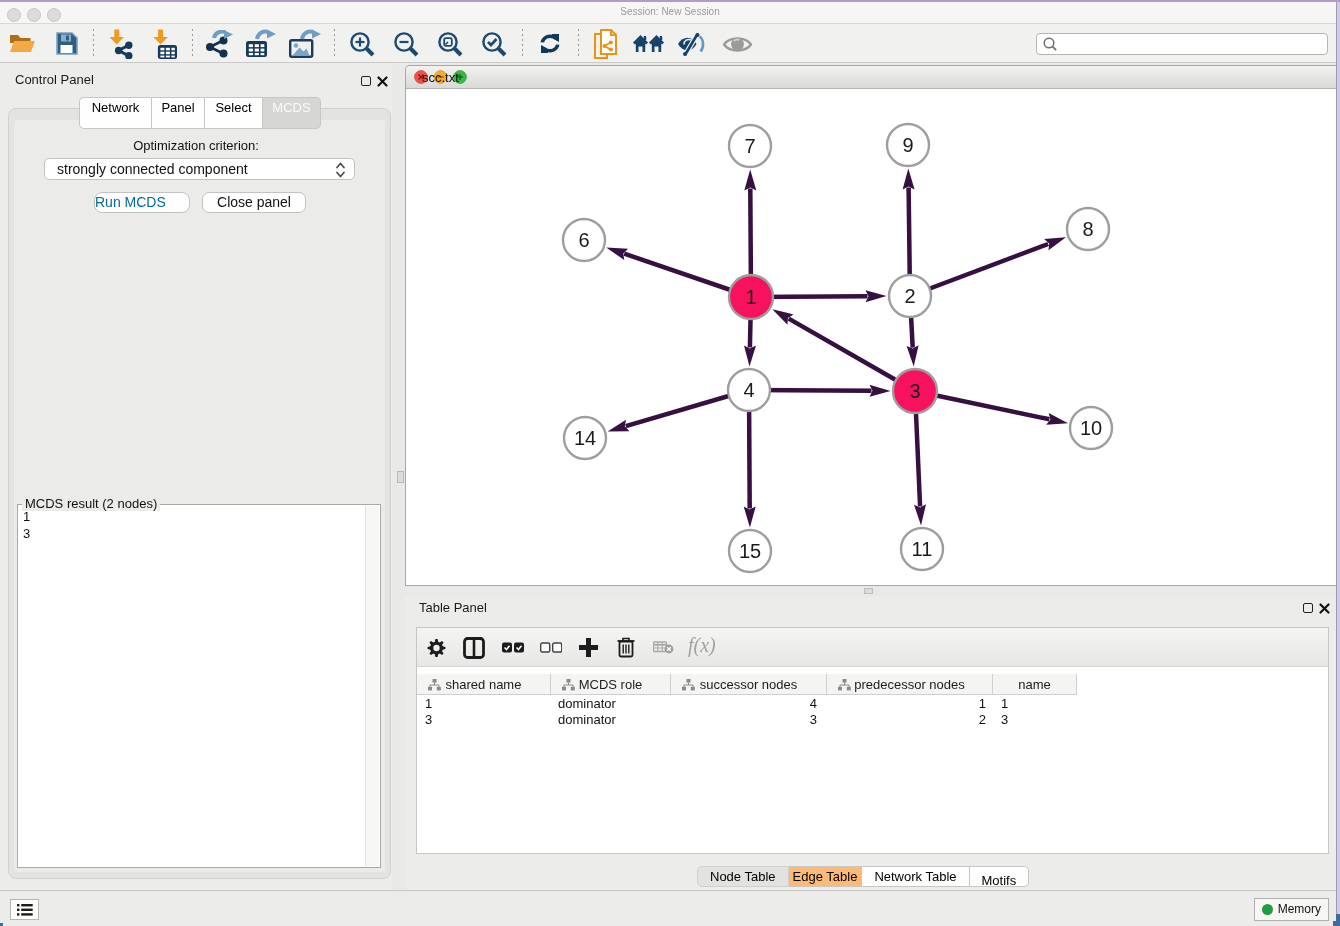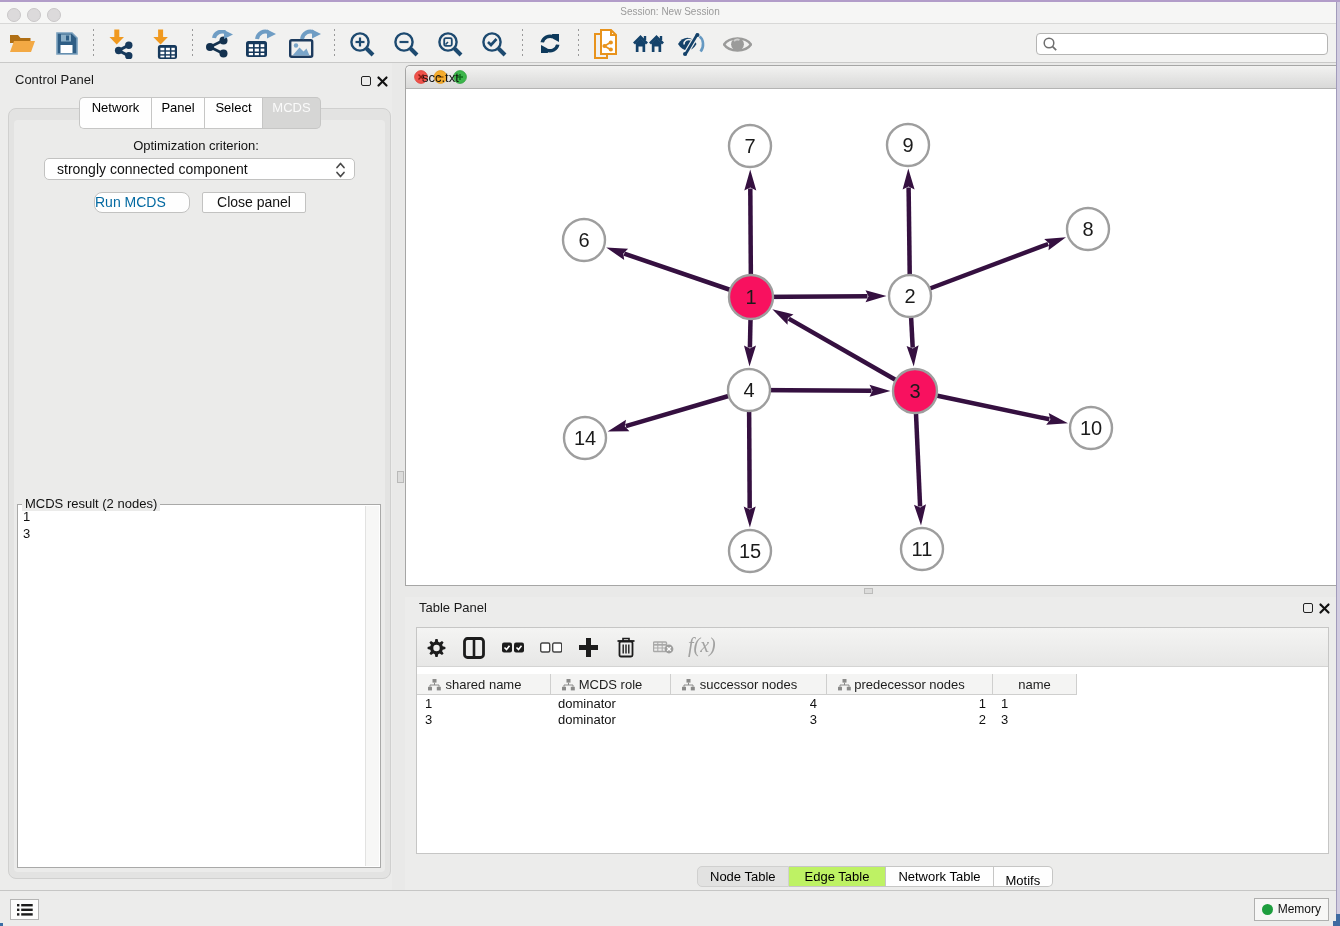--- a/index.html
+++ b/index.html
@@ -185,21 +185,21 @@
 </div>
     <div class="abs" style="left:44px;top:95px;width:311px;height:22px;background:#ffffff;border:1px solid #c2c2c1;border-radius:5px;font-size:14px;line-height:20px;padding-left:12px;color:#111">strongly connected component
 <svg class="abs" style="right:8px;top:3px" width="11" height="16" viewBox="0 0 11 16">
         <g stroke="#4a4a4a" stroke-width="1.7" fill="none" stroke-linecap="round" stroke-linejoin="round">
           <path d="M2 5.5 L5.5 1.5 L9 5.5"></path>
           <path d="M2 10.5 L5.5 14.5 L9 10.5"></path>
         </g>
       </svg></div>
     <div class="abs" style="left:0;top:75px;width:392px;text-align:center;font-size:13px;color:#111">Optimization criterion:</div>
     <div class="abs" style="left:94px;top:129px;width:96px;height:21px;background:#fefefe;border:1px solid #c2c2c1;border-radius:8px;font-size:14px;text-align:left;line-height:19px;color:#0369a1">Run MCDS</div>
-    <div class="abs" style="left:202px;top:129px;width:104px;height:21px;background:#fefefe;border:1px solid #c2c2c1;border-radius:2px;font-size:14px;text-align:center;line-height:19px;color:#111">Close panel</div>
+    <div class="abs" style="left:202px;top:129px;width:104px;height:21px;background:#fefefe;border:1px solid #c2c2c1;border-radius:7px;font-size:14px;text-align:center;line-height:19px;color:#111">Close panel</div>
     <div class="abs" style="left:17px;top:441px;width:364px;height:364px;background:#ffffff;border:1px solid #a9a9a8">
 <div class="abs" style="left:4px;top:-9px;background:#ebebea;padding:0 3px;font-size:13px;color:#111">MCDS result (2 nodes)</div>
 <div class="abs" style="left:5px;top:3px;font-size:13px;color:#111;line-height:17px">1<br>3</div>
 <div class="abs" style="right:1px;top:1px;width:14px;height:360px;background:#f7f7f6;border-left:1px solid #e2e2e1"></div>
 </div>
   </div>
 <div class="abs" style="left:397px;top:471px;width:7px;height:12px;background:#dcdcdb;border:1px solid #b9b9b8"></div>
 <div class="abs" style="left:405px;top:65px;width:935px;height:521px;border:1px solid #a6a6a5;border-right:none;border-radius:5px 0 0 0;background:#ffffff">
 <div class="abs" style="left:0;top:0;width:935px;height:23px;background:linear-gradient(#f2f2f1,#d9d9d8);border-bottom:1px solid #b4b4b3;border-radius:5px 0 0 0">
 <svg class="abs" style="left:7px;top:3px" width="60" height="16" viewBox="0 0 60 16">
@@ -382,21 +382,21 @@
     <div class="abs" style="left:266px;top:99px;width:146px;text-align:right;font-size:13px;color:#111">4</div>
     <div class="abs" style="left:422px;top:99px;width:159px;text-align:right;font-size:13px;color:#111">1</div>
     <div class="abs" style="left:596px;top:99px;font-size:13px;color:#111">1</div>
     <div class="abs" style="left:20px;top:115px;font-size:13px;color:#111">3</div>
     <div class="abs" style="left:153px;top:115px;font-size:13px;color:#111">dominator</div>
     <div class="abs" style="left:266px;top:115px;width:146px;text-align:right;font-size:13px;color:#111">3</div>
     <div class="abs" style="left:422px;top:115px;width:159px;text-align:right;font-size:13px;color:#111">2</div>
     <div class="abs" style="left:596px;top:115px;font-size:13px;color:#111">3</div>
     <div class="abs" style="left:292px;top:269px;height:21px;display:flex;font-size:13px">
 <div style="padding:0 12px;background:#e2e2e1;border:1px solid #d0d0cf;border-radius:5px 0 0 5px;line-height:19px;color:#000000">Node Table</div>
-<div style="padding:0 16px;background:#bef264;border:1px solid #c6c6c5;border-left:none;line-height:19px">Edge Table</div>
+<div style="padding:0 4px;background:#fdba74;border:1px solid #c6c6c5;border-left:none;line-height:19px">Edge Table</div>
 <div style="padding:0 12px;background:#fefefe;border:1px solid #c6c6c5;border-left:none;line-height:19px">Network Table</div>
 <div style="padding:4px 12px;background:#fefefe;border:1px solid #c6c6c5;border-left:none;border-radius:0 5px 5px 0;line-height:19px">Motifs</div>
 </div>
   </div>
 <div class="abs" style="left:0;top:890px;width:1340px;height:36px;background:#ececeb;border-top:1px solid #c6c6c5">
 <div class="abs" style="left:10px;top:8px;width:29px;height:21px;background:#fdfdfc;border:1px solid #b5b5b4">
 <svg class="abs" style="left:6px;top:4px" width="16" height="12" viewBox="0 0 16 12">
         <g fill="#1c1c1c">
 <rect x="0" y="0" width="2.4" height="2.4"></rect>
           <rect x="0" y="4.6" width="2.4" height="2.4"></rect>

